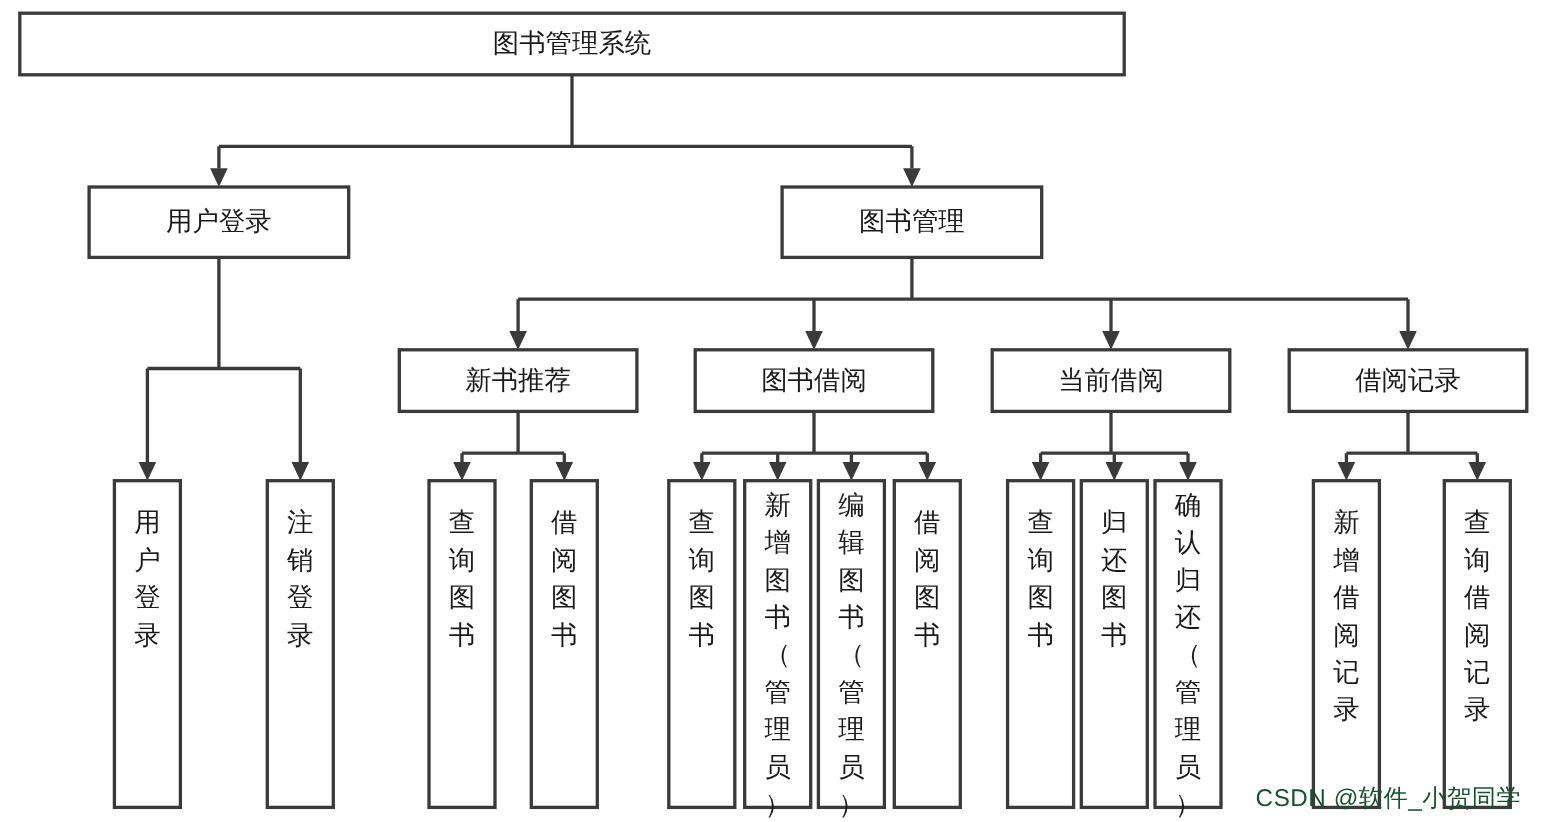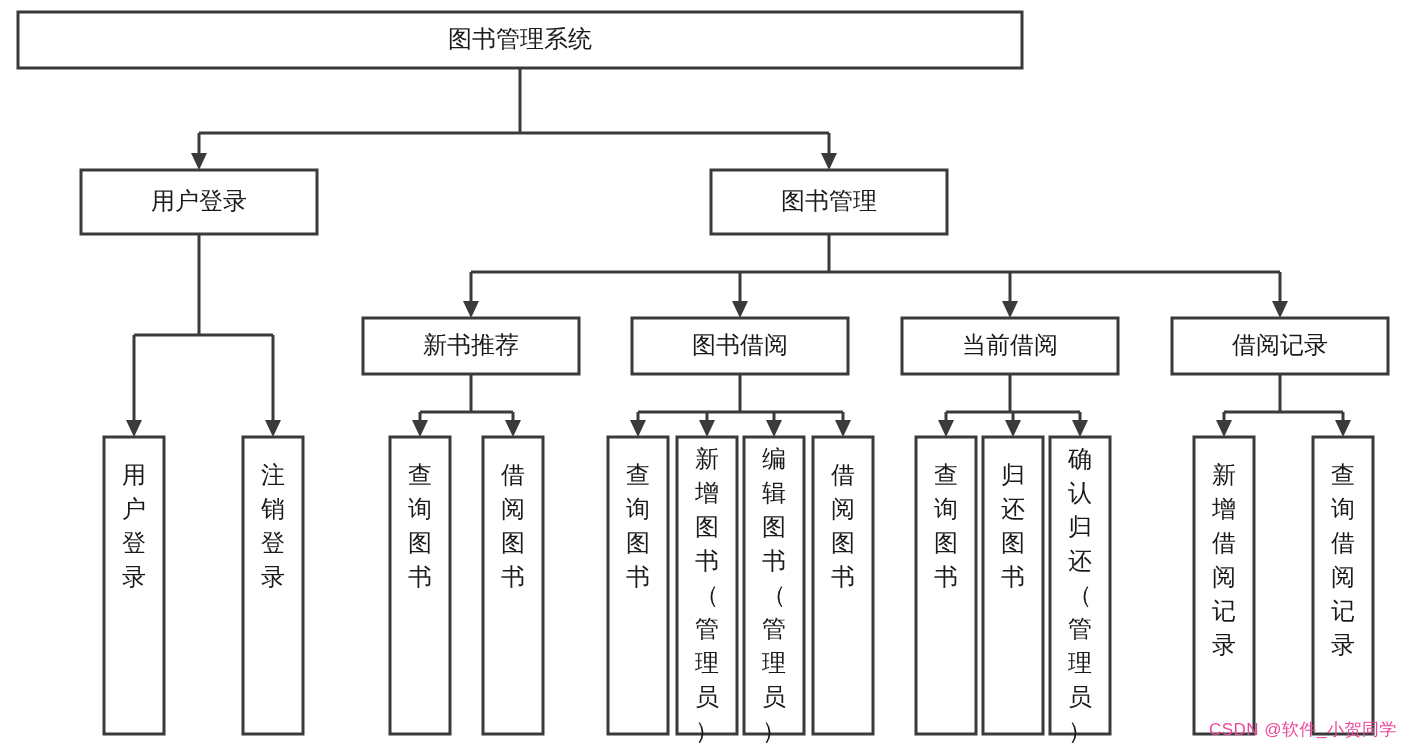--- a/index.html
+++ b/index.html
@@ -6,21 +6,21 @@
   body{width:1405px;height:747px;position:relative;overflow:hidden;
        font-family:"Liberation Sans","DejaVu Sans",sans-serif;}
   #diagram{position:absolute;left:0;top:0;width:1405px;height:747px;}
   .node-box{fill:#ffffff;stroke:#3a3a3a;stroke-width:3;}
   .node-label{fill:#1a1a1a;font-family:"Liberation Sans","DejaVu Sans",sans-serif;
               font-size:24px;text-anchor:middle;dominant-baseline:middle;}
   .leaf-label{fill:#1a1a1a;font-family:"Liberation Sans","DejaVu Sans",sans-serif;
               font-size:24px;text-anchor:middle;}
   .link{stroke:#3a3a3a;stroke-width:3;fill:none;}
   .arrow-head{fill:#3a3a3a;stroke:none;}
-  .watermark{position:absolute;right:8px;bottom:6px;font-size:17px;color:#ec4899;
+  .watermark{position:absolute;right:22px;bottom:6px;font-size:22px;color:#14532d;
              font-family:"Liberation Sans","DejaVu Sans",sans-serif;white-space:nowrap;
              letter-spacing:0.5px;}
 </style>
 </head>
 <body>
 
 <svg id="diagram" viewBox="0 0 1405 747">
   <g id="connector-layer">
       <line x1="520" y1="68" x2="520" y2="133" class="link"></line>
       <line x1="199" y1="133" x2="829" y2="133" class="link"></line>

